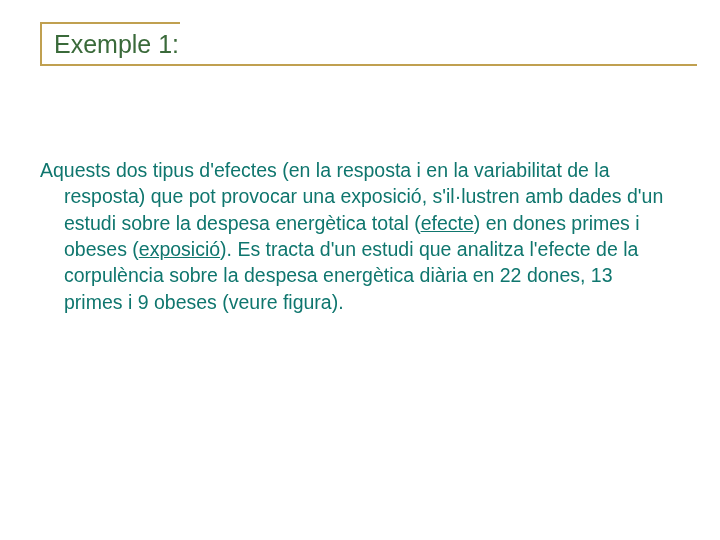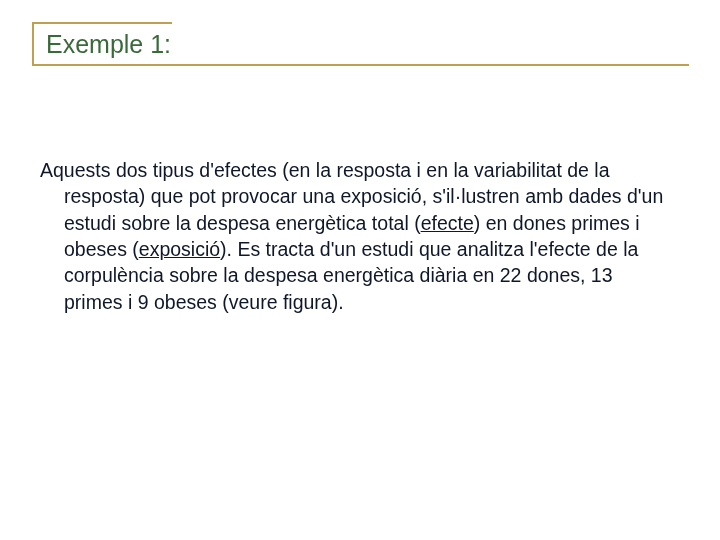--- a/index.html
+++ b/index.html
@@ -16,20 +16,21 @@
       overflow: hidden;
     }
     .slide {
       width: 100%;
       height: 100%;
       padding: 22px 32px 32px 32px;
     }
     .title-container {
       position: relative;
       margin-bottom: 90px;
+      margin-left: 8px;
     }
     .title-bar-top {
       position: absolute;
       top: 0;
       left: 0;
       height: 2px;
       width: 140px;
       background: #c0a050;
     }
     .title-bar-left {
@@ -48,21 +49,21 @@
       width: 657px;
       background: #c0a050;
     }
     .title-text {
       color: #3a6a3a;
       font-size: 25px;
       padding: 8px 0 8px 14px;
       font-weight: normal;
     }
     .body-text {
-      color: #0f172a;
+      color: #0f766e;
       font-size: 19.5px;
       line-height: 1.35;
       padding-left: 8px;
       padding-right: 16px;
       text-indent: -24px;
       margin-left: 24px;
     }
     .underlined {
       text-decoration: underline;
     }

